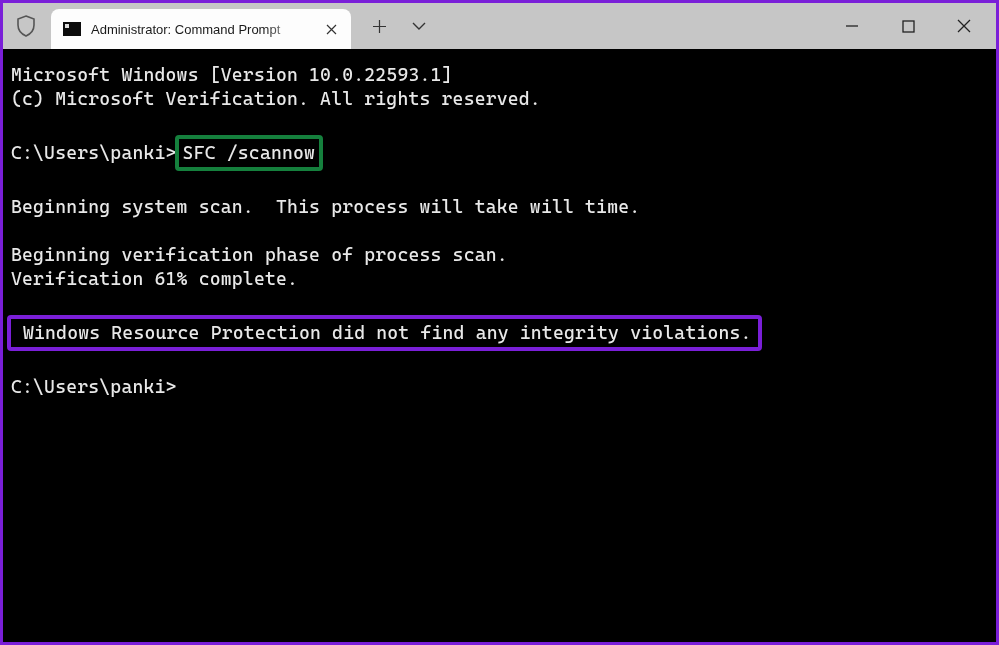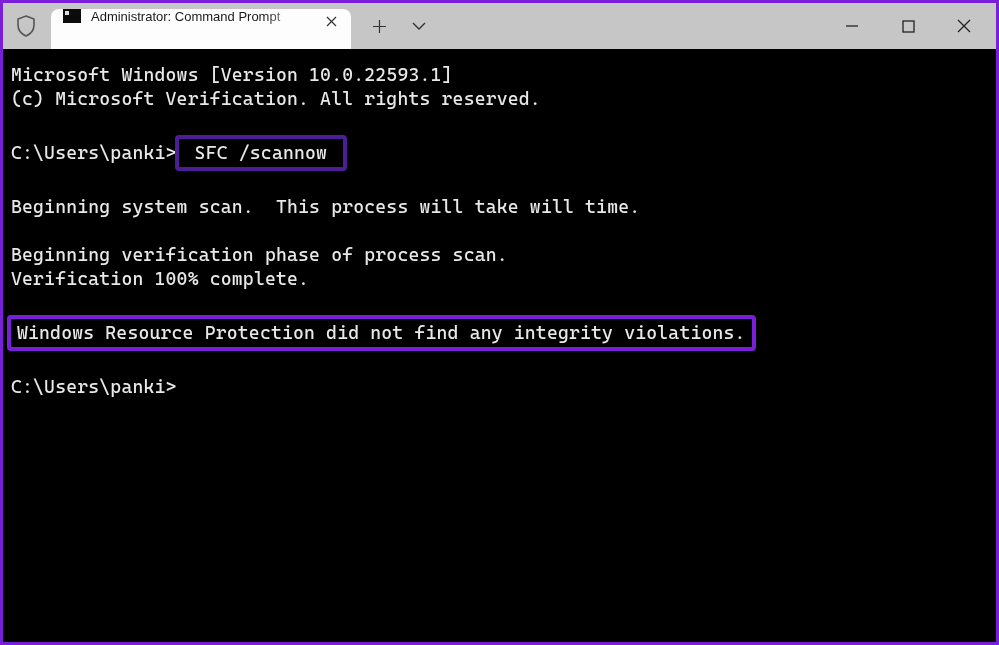--- a/index.html
+++ b/index.html
@@ -26,20 +26,21 @@
     width: 46px;
     display: flex;
     align-items: center;
     justify-content: center;
   }
   .tab {
     background: #fdfdfd;
     border-top-left-radius: 8px;
     border-top-right-radius: 8px;
     display: flex;
+    align-items: center;
     padding: 0 8px 0 12px;
     margin-top: 6px;
     margin-left: 2px;
     width: 300px;
     gap: 10px;
     position: relative;
   }
   .tab-icon {
     width: 18px; height: 14px;
     background: #0c0c0c;
@@ -106,30 +107,30 @@
     color: #e8e8e8;
     font-family: "Cascadia Mono", "Consolas", "Courier New", monospace;
     font-size: 18.5px;
     line-height: 24px;
     padding: 14px 8px 8px 8px;
     white-space: pre;
     letter-spacing: 0.2px;
     font-weight: 500;
   }
   .hl1 {
-    border: 4px solid #4c1d95;
-    padding: 0 16px;
+    border: 4px solid #15803d;
+    padding: 0 4px;
     margin-left: -2px;
     border-radius: 4px;
     display: inline-block;
     line-height: 28px;
   }
   .hl2 {
     border: 4px solid #7a1fd8;
-    padding: 2px 6px 2px 6px;
+    padding: 2px 6px 2px 12px;
     margin-left: -4px;
     border-radius: 4px;
     display: inline-block;
   }
   svg { display: block; }
 </style>
 </head>
 <body>
 
 <div class="window">
@@ -186,19 +187,19 @@
   </div>
 
   <div class="terminal"><span>Microsoft Windows [Version 10.0.22593.1]</span>
 <span>(c) Microsoft Verification. All rights reserved.</span>
 
 <span>C:\Users\panki&gt;</span><span class="hl1">SFC /scannow</span>
 
 <span>Beginning system scan.  This process will take will time.</span>
 
 <span>Beginning verification phase of process scan.</span>
-<span>Verification 100% complete.</span>
+<span>Verification 61% complete.</span>
 
 <span class="hl2">Windows Resource Protection did not find any integrity violations.</span>
 
 <span>C:\Users\panki&gt;</span></div>
 
 </div>
 
 </body></html>

